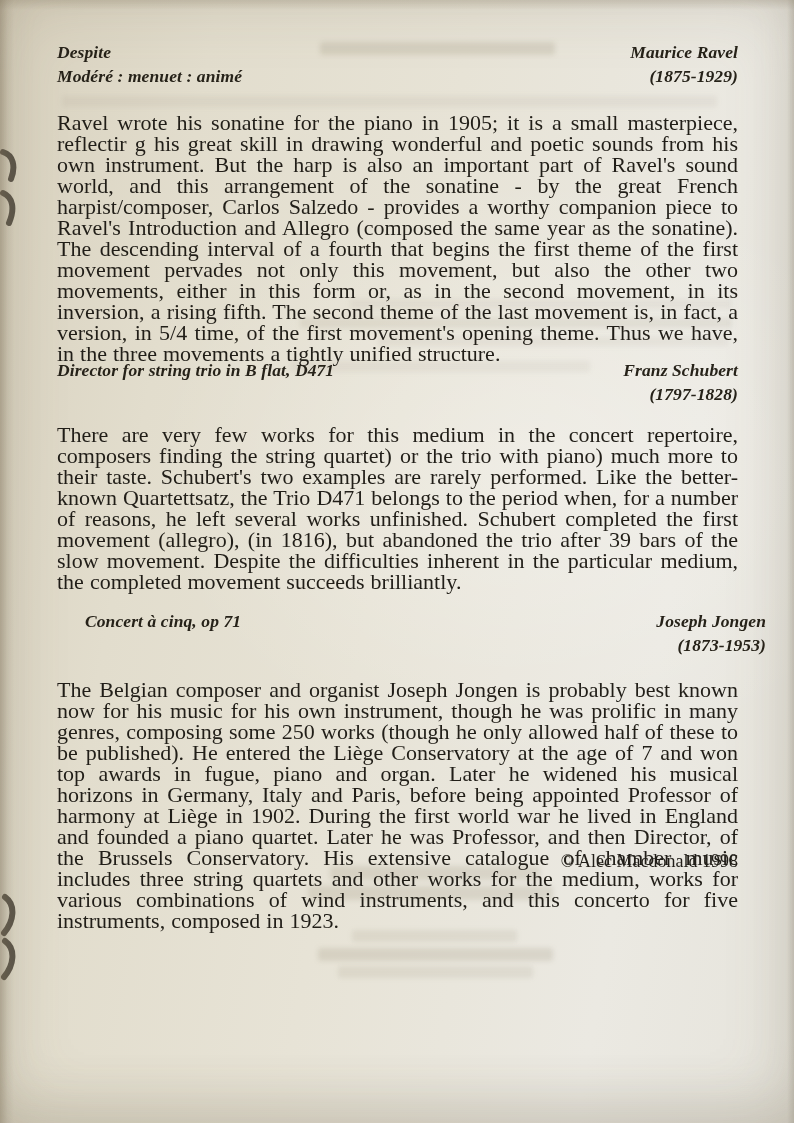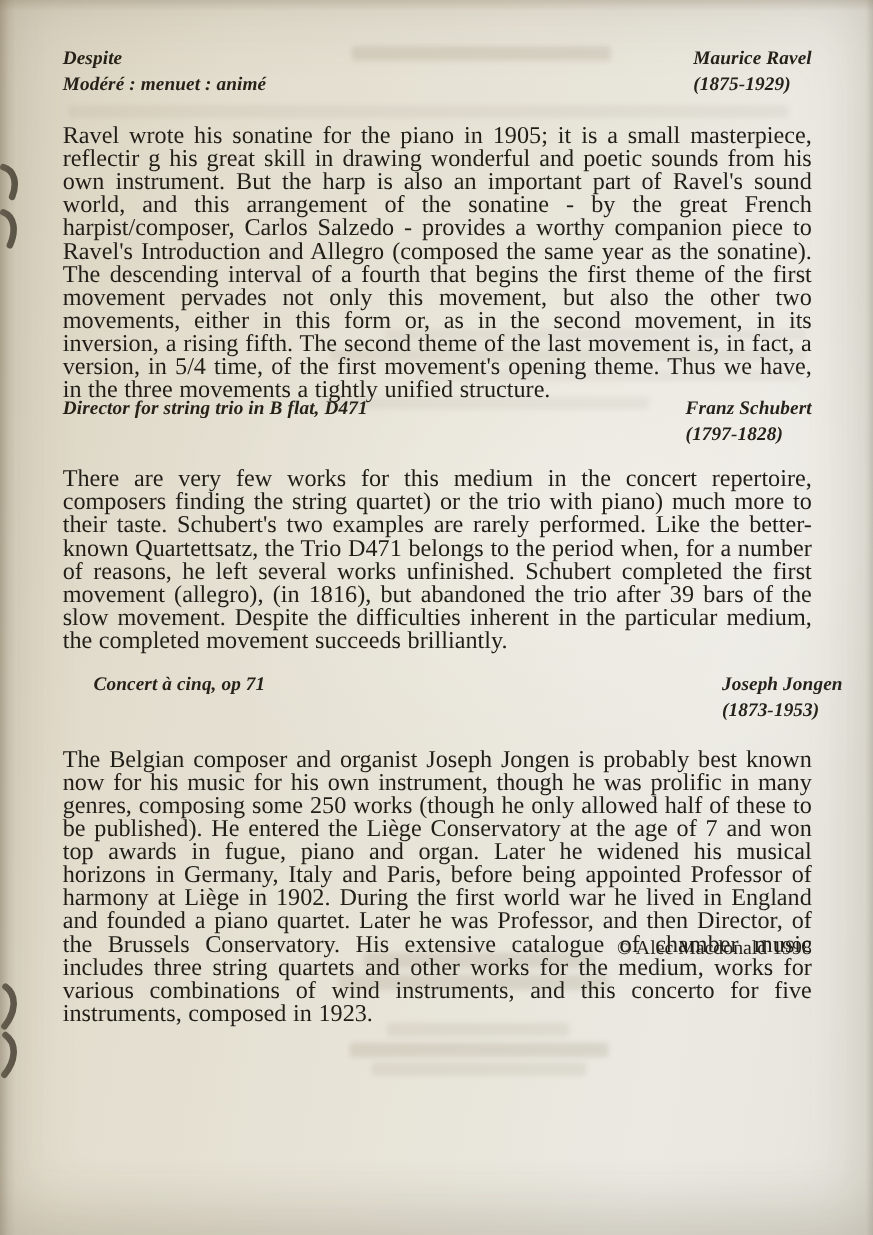--- a/index.html
+++ b/index.html
@@ -40,21 +40,21 @@
   .section-header {
     position: absolute; left: 57px; width: 681px;
     display: flex; justify-content: space-between; align-items: flex-start;
   }
   .header-left, .header-right {
     font-weight: bold; font-style: italic;
     font-size: 17.5px; line-height: 24px;
     color: #262219;
     letter-spacing: 0.1px;
   }
-  .header-right { text-align: left; }
+  .header-right { text-align: right; }
   .title-line { display: block; }
 
   
   .body-para {
     position: absolute; left: 57px; width: 681px;
     font-size: 22px; line-height: 21px;
     text-align: justify;
     color: #211e18;
     word-spacing: 0.5px;
   }

